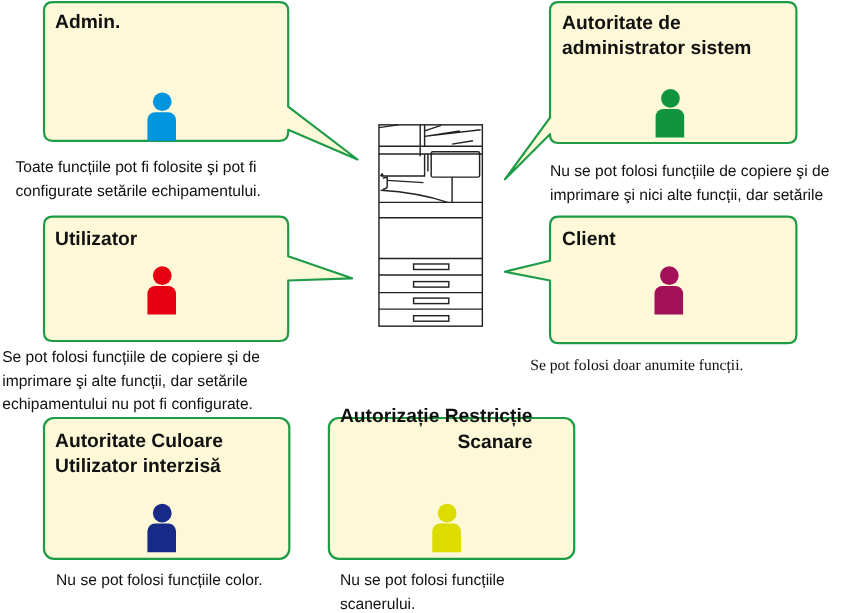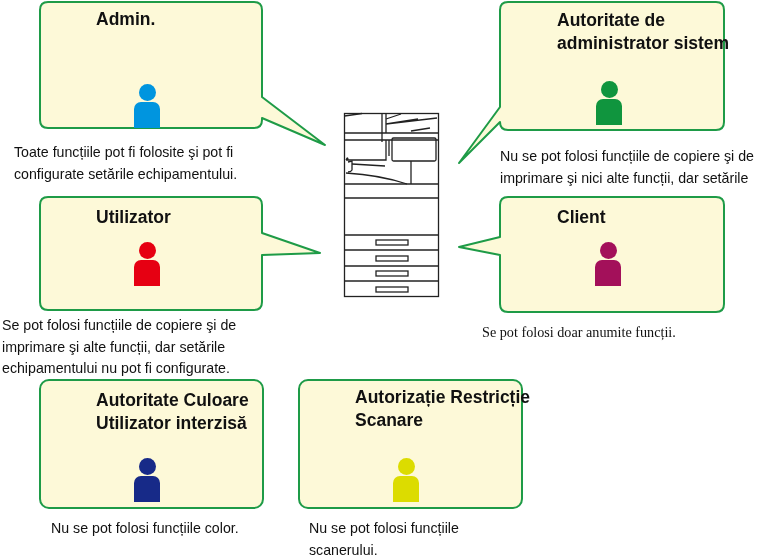--- a/index.html
+++ b/index.html
@@ -1,19 +1,19 @@
 <!DOCTYPE html>
 <html><head>
 <meta charset="utf-8">
 <style>
   html, body { margin:0; padding:0; background:#ffffff; }
   body { width:781px; height:557px; position:relative; overflow:hidden;
          font-family:"Liberation Sans", sans-serif; color:#111; }
   svg.bubbles { position:absolute; left:0; top:0; }
-  .title { position:absolute; font-weight:bold; font-size:17.5px; line-height:23px; color:#111;margin-left:46px; }
+  .title { position:absolute; font-weight:bold; font-size:17.5px; line-height:23px; color:#111; }
   .desc { position:absolute; font-size:14.2px; line-height:21.5px; color:#111; }
   .person { position:absolute; width:26px; height:44px; }
   .person .head { position:absolute; left:4.5px; top:0; width:17px; height:17px; border-radius:50%; }
   .person .body { position:absolute; left:0; top:18px; width:26px; height:26px; border-radius:7px 7px 0 0; }
 </style>
 </head>
 <body>
 
 <svg class="bubbles" width="781" height="557" viewBox="0 0 781 557">
 
@@ -116,21 +116,21 @@
   <div>Utilizator interzisă</div>
 </div>
 <div class="person" style="left:134px;top:458px;">
   <div class="head" style="background: rgb(23, 42, 136);"></div>
   <div class="body" style="background: rgb(23, 42, 136);"></div>
 </div>
 <div class="desc" style="left:51px;top:518px;">
   <div>Nu se pot folosi funcțiile color.</div>
 </div>
 
-<div class="title" style="left:309px;top:386px;">
+<div class="title" style="left:309px;top:367px;text-align:right;">
   <div>Autorizație Restricție</div>
   <div>Scanare</div>
 </div>
 <div class="person" style="left:393px;top:458px;">
   <div class="head" style="background: rgb(220, 220, 0);"></div>
   <div class="body" style="background: rgb(220, 220, 0);"></div>
 </div>
 <div class="desc" style="left:309px;top:518px;">
   <div>Nu se pot folosi funcțiile</div>
   <div>scanerului.</div>

